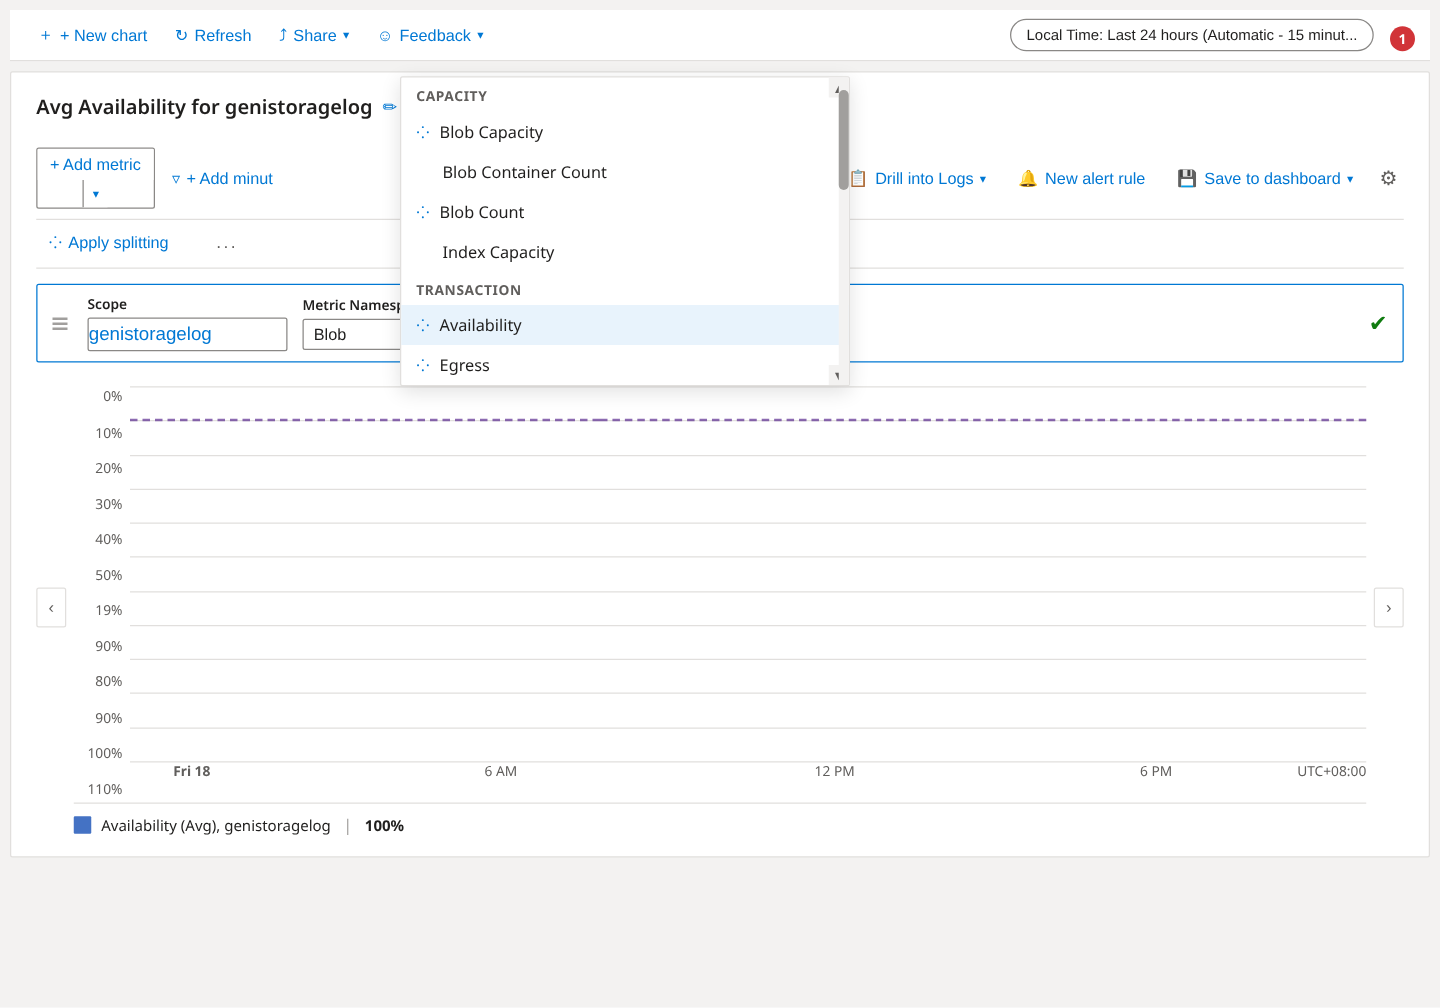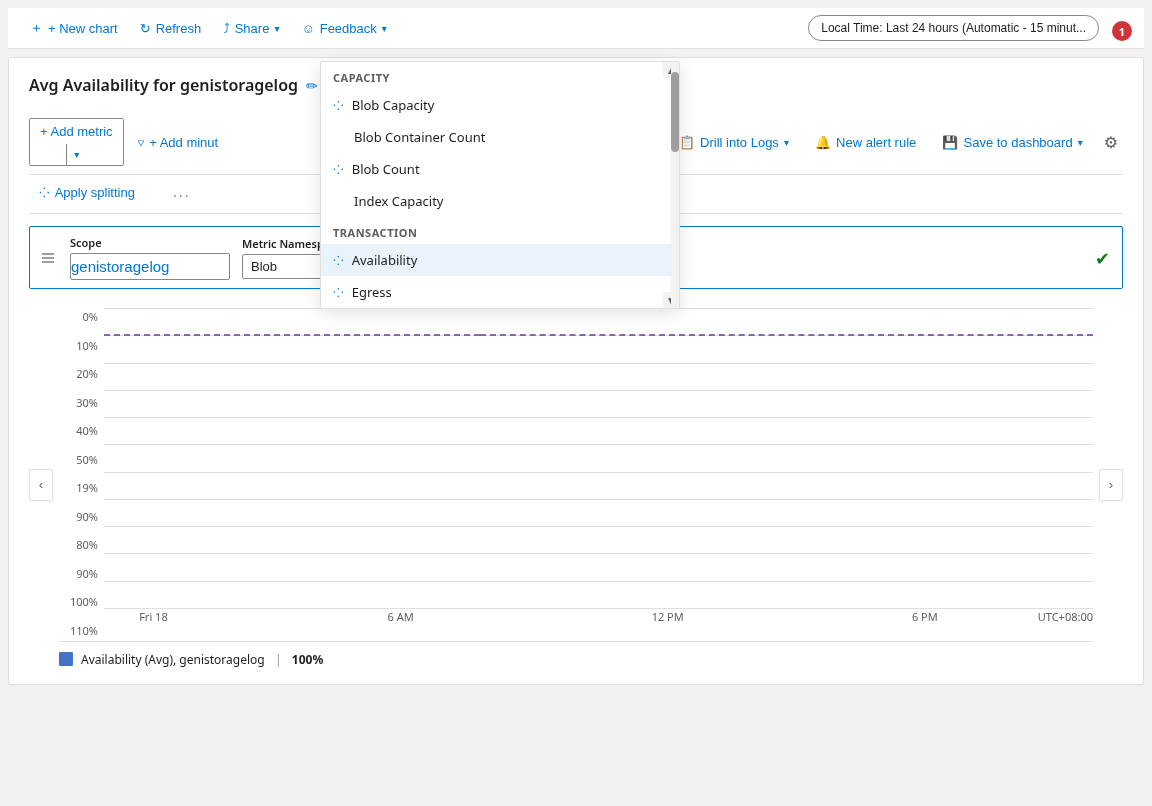--- a/index.html
+++ b/index.html
@@ -723,21 +723,21 @@
             <div class="grid-line" style="bottom: calc(100%/11 * 2)"></div>
             <div class="grid-line" style="bottom: calc(100%/11 * 1)"></div>
             <div class="grid-line" style="bottom: 0"></div>
           </div>
 
           <div class="chart-line-dashed" style="bottom: calc(100%/11 * 10); left: 0; right: 62%;"></div>
           <div class="chart-line-dashed" style="bottom: calc(100%/11 * 10); left: 38%; right: 0;"></div>
         </div>
 
         <div style="position:relative;height:24px;margin-left:45px;">
-          <span class="x-label" style="left:5%;">Fri 18</span>
+          <span class="x-label" style="left:5%;font-weight:bold;">Fri 18</span>
           <span class="x-label" style="left:30%;">6 AM</span>
           <span class="x-label" style="left:57%;">12 PM</span>
           <span class="x-label" style="left:83%;">6 PM</span>
           <span class="utc-label">UTC+08:00</span>
         </div>
 
         <div class="chart-legend">
           <div class="legend-color"></div>
           <span class="legend-text">Availability (Avg), genistoragelog</span>
           <span class="legend-sep">|</span>

